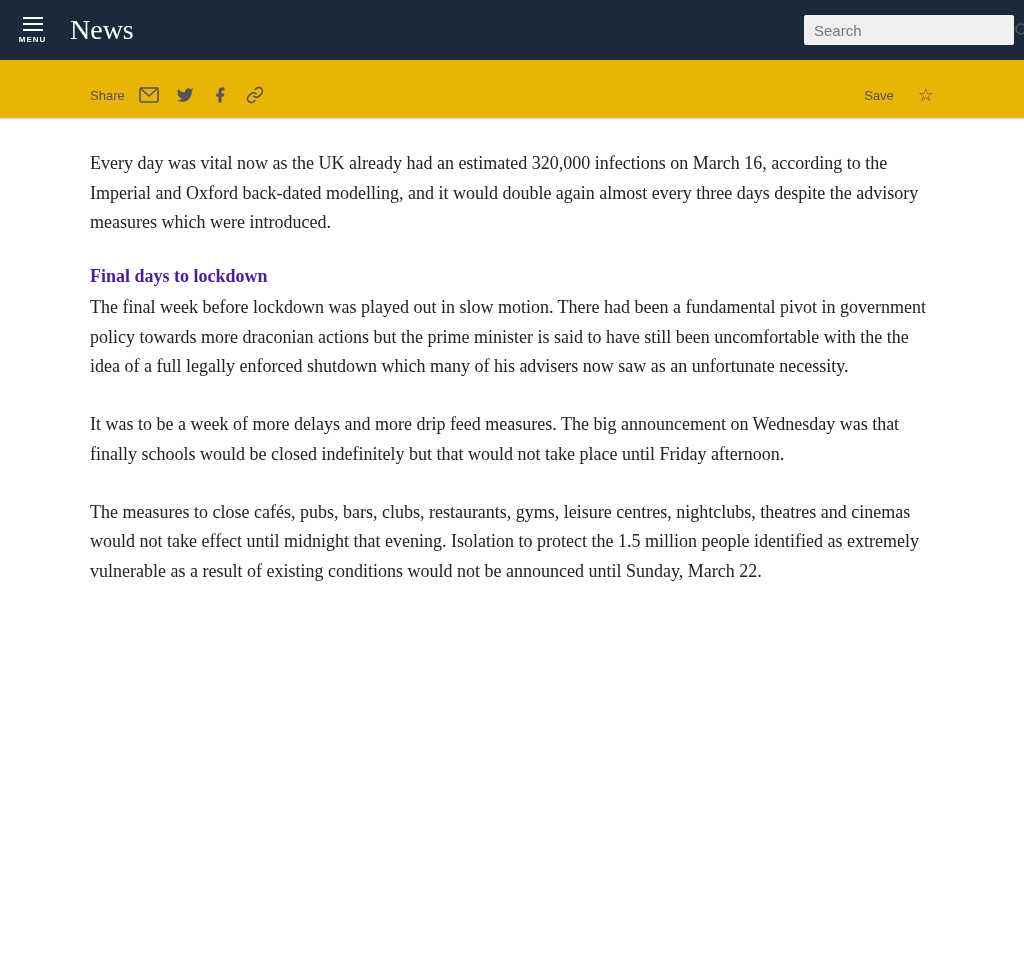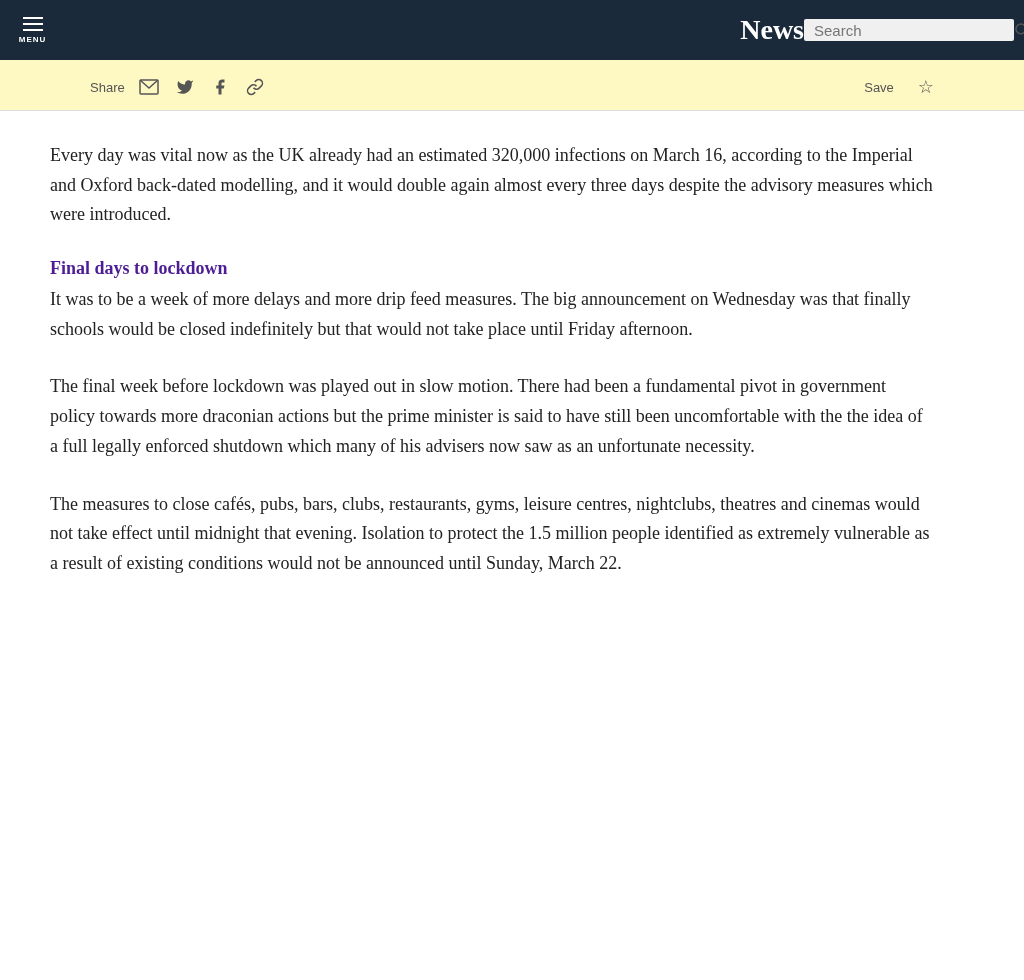--- a/index.html
+++ b/index.html
@@ -57,35 +57,34 @@
       font-family: Arial, sans-serif;
       font-size: 8px;
       color: #fff;
       letter-spacing: 1px;
       font-weight: bold;
     }
 
     .header-title {
       color: #fff;
       font-size: 28px;
-      font-weight: 700;
+      font-weight: 400;
       font-family: Georgia, serif;
       flex: 1;
       padding-left: 5px;
-      text-align: right;
     }
 
     .search-container {
       display: flex;
       align-items: center;
       background: #f0f0f0;
       border-radius: 2px;
       margin-right: 10px;
       width: 210px;
-      height: 22px;
+      height: 30px;
       padding: 0 10px;
     }
 
     .search-input {
       background: transparent;
       border: none;
       outline: none;
       font-size: 15px;
       color: #555;
       flex: 1;
@@ -96,23 +95,23 @@
       cursor: pointer;
       color: #555;
       display: flex;
       align-items: center;
     }
 
     
     .share-bar {
       display: flex;
       align-items: center;
-      padding: 16px 90px 12px 90px;
+      padding: 24px 90px 12px 90px;
       border-bottom: 1px solid #ddd;
-      background: #fef9c3;
+      background: #eab308;
     }
 
     .share-label {
       font-family: Arial, sans-serif;
       font-size: 13px;
       color: #555;
       margin-right: 14px;
     }
 
     .share-icons {
@@ -143,21 +142,21 @@
       color: #555;
     }
 
     .save-star {
       font-size: 18px;
       color: #555;
     }
 
     
     .article-content {
-      padding: 30px 90px 40px 50px;
+      padding: 30px 90px 40px 90px;
       max-width: 1024px;
     }
 
     .article-paragraph {
       font-size: 18px;
       line-height: 1.65;
       color: #222;
       margin-bottom: 28px;
       font-family: Georgia, serif;
     }
@@ -236,16 +235,16 @@
 
   <div class="save-area">
     <span class="save-label">Save</span>
     <span class="save-star">☆</span>
   </div>
 </div>
 
 <main class="article-content">
 <p class="article-paragraph">Every day was vital now as the UK already had an estimated 320,000 infections on March 16, according to the Imperial and Oxford back-dated modelling, and it would double again almost every three days despite the advisory measures which were introduced.</p>
     <div class="article-subheading">Final days to lockdown</div>
+    <p class="article-paragraph">The final week before lockdown was played out in slow motion. There had been a fundamental pivot in government policy towards more draconian actions but the prime minister is said to have still been uncomfortable with the the idea of a full legally enforced shutdown which many of his advisers now saw as an unfortunate necessity.</p>
     <p class="article-paragraph">It was to be a week of more delays and more drip feed measures. The big announcement on Wednesday was that finally schools would be closed indefinitely but that would not take place until Friday afternoon.</p>
-    <p class="article-paragraph">The final week before lockdown was played out in slow motion. There had been a fundamental pivot in government policy towards more draconian actions but the prime minister is said to have still been uncomfortable with the the idea of a full legally enforced shutdown which many of his advisers now saw as an unfortunate necessity.</p>
     <p class="article-paragraph">The measures to close cafés, pubs, bars, clubs, restaurants, gyms, leisure centres, nightclubs, theatres and cinemas would not take effect until midnight that evening. Isolation to protect the 1.5 million people identified as extremely vulnerable as a result of existing conditions would not be announced until Sunday, March 22.</p>
   </main>
 
 </body></html>

